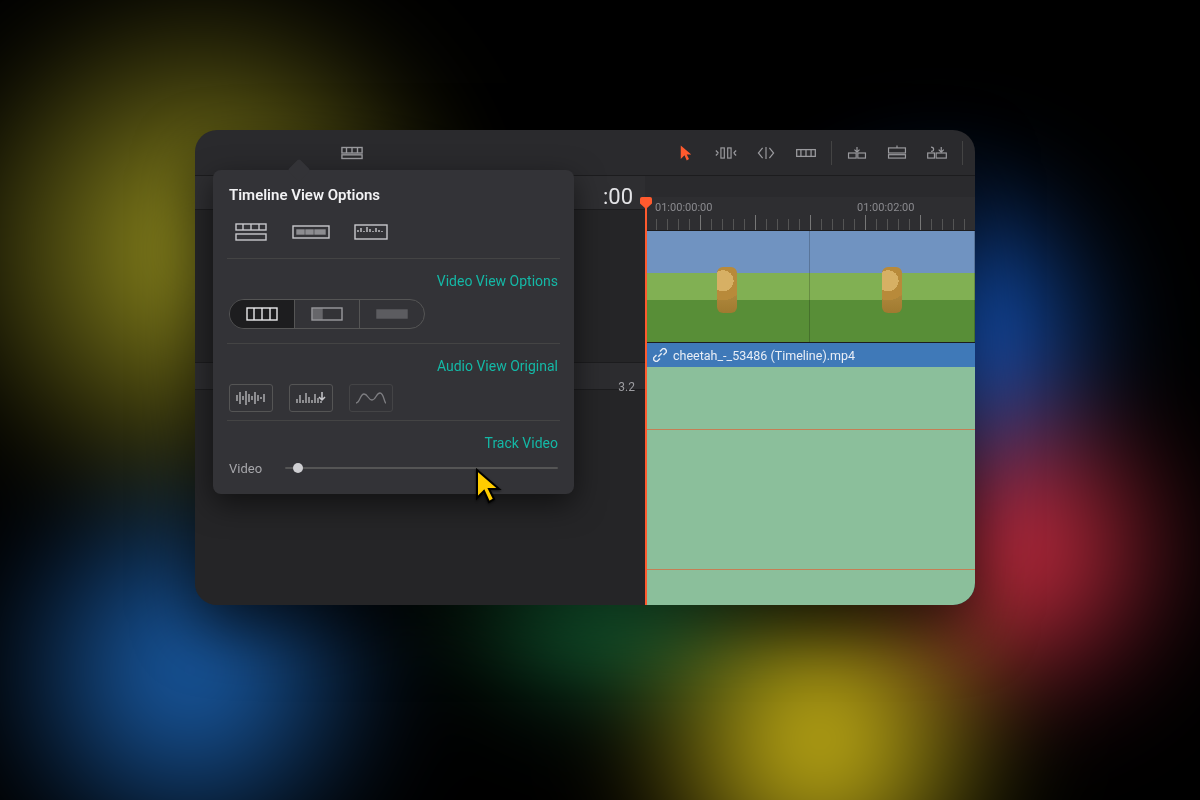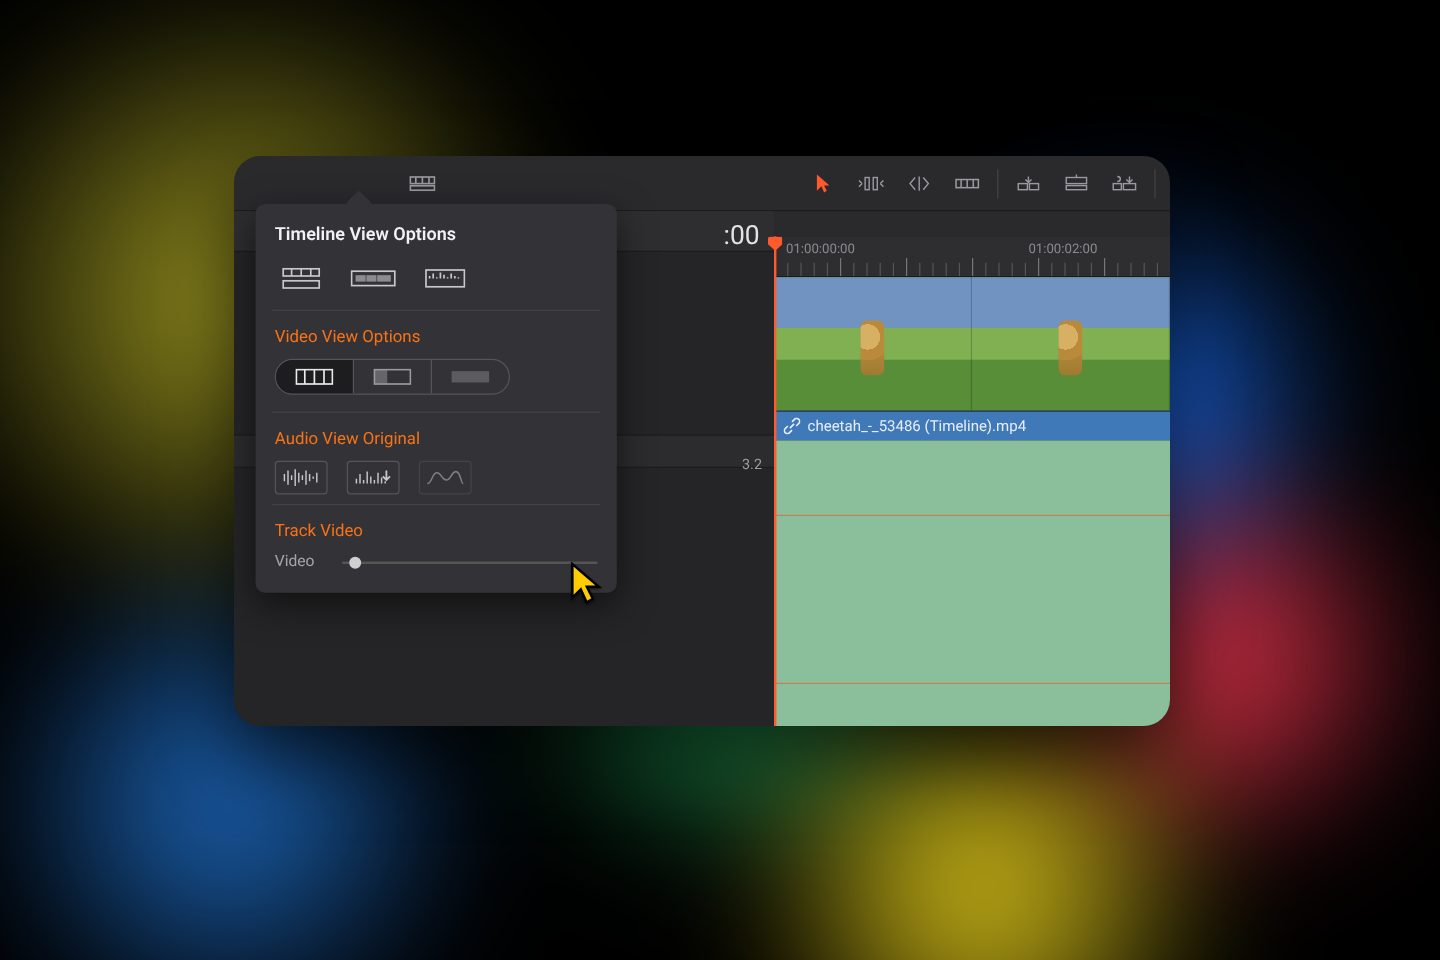--- a/index.html
+++ b/index.html
@@ -73,40 +73,40 @@
   .aline.l1{ top:62px; } .aline.l2{ top:202px; }
 
   .leftcol .time-display { position:absolute; right:12px; top:8px; color:#e3e3e6; font-size:22px; font-weight:400;}
   .leftcol .gain-display { position:absolute; right:10px; top:170px; color:#9d9da1; font-size:12px;}
   .leftcol .tl-body { position:absolute; left:0; right:0; top:34px; bottom:0; background:#252527; }
   .leftcol .divider-row { position:absolute; left:0; right:0; top:152px; height:28px; border-top:1px solid #1c1c1e; border-bottom:1px solid #1c1c1e; background:#2c2c2f;}
 
   
   .popover {
     position:absolute; left:18px; top:-6px;
-    width: 301px; padding: 16px 16px 18px;
+    width: 361px; padding: 16px 16px 18px;
     background:#333337; border-radius:8px;
     box-shadow: 0 10px 30px rgba(0,0,0,.55);
     color:#d9d9dc; z-index:10;
   }
   .popover::before{ content:""; position:absolute; top:-8px; left:78px; width:16px; height:16px; background:#333337; transform:rotate(45deg); border-radius:2px;}
   .popover h3 { font-size:15px; font-weight:600; color:#f2f2f4; margin-bottom:14px;}
   .icon-row { display:flex; gap:16px; margin-bottom:12px; }
   .icon-row .opt { width:44px; height:28px; border:1px solid #555; border-radius:3px; display:flex; align-items:center; justify-content:center; color:#c8c8cc; cursor:pointer;}
   .icon-row .opt.borderless{ border:none; }
   .hr { height:1px; background:#444; margin: 8px -2px 14px; }
-  .sect-label { font-size:14px; color:#f97316; margin-bottom:10px; }
+  .sect-label { font-size:14px; color:#14b8a6; margin-bottom:10px;text-align:right; }
   .seg { display:flex; width:196px; border:1px solid #555; border-radius:16px; overflow:hidden; margin-bottom:14px;}
   .seg .segbtn{ flex:1; height:28px; display:flex; align-items:center; justify-content:center; color:#9a9a9e; cursor:pointer; border-right:1px solid #555;}
   .seg .segbtn:last-child{ border-right:none;}
   .seg .segbtn.active{ background:#1d1d1f; color:#eaeaec; }
   .row-icons{ display:flex; gap:16px; margin-bottom:4px;}
   .row-icons .ai{ width:44px; height:28px; border:1px solid #555; border-radius:3px; display:flex; align-items:center; justify-content:center; color:#c8c8cc; cursor:pointer;}
   .row-icons .ai.dim{ opacity:.5;}
-  .slider-row{ display:flex; align-items:center; gap:12px; margin-top:6px;}
+  .slider-row{ display:flex; align-items:flex-start; gap:12px; margin-top:6px;}
   .slider-row label{ font-size:13px; color:#a6a6aa; width:44px;}
   .slider{ position:relative; flex:1; height:14px; cursor:pointer;}
   .slider .rail{ position:absolute; top:6px; left:0; right:0; height:2px; background:#555; border-radius:2px;}
   .slider .knob{ position:absolute; top:2px; width:10px; height:10px; border-radius:50%; background:#cfcfd2;}
 
   
   .cursor{ position:absolute; left:278px; top:292px; z-index:30; pointer-events:none;}
   .cursor svg{ width:32px; height:40px; filter: drop-shadow(0 1px 1px rgba(0,0,0,.6));}
 </style>
 </head>

